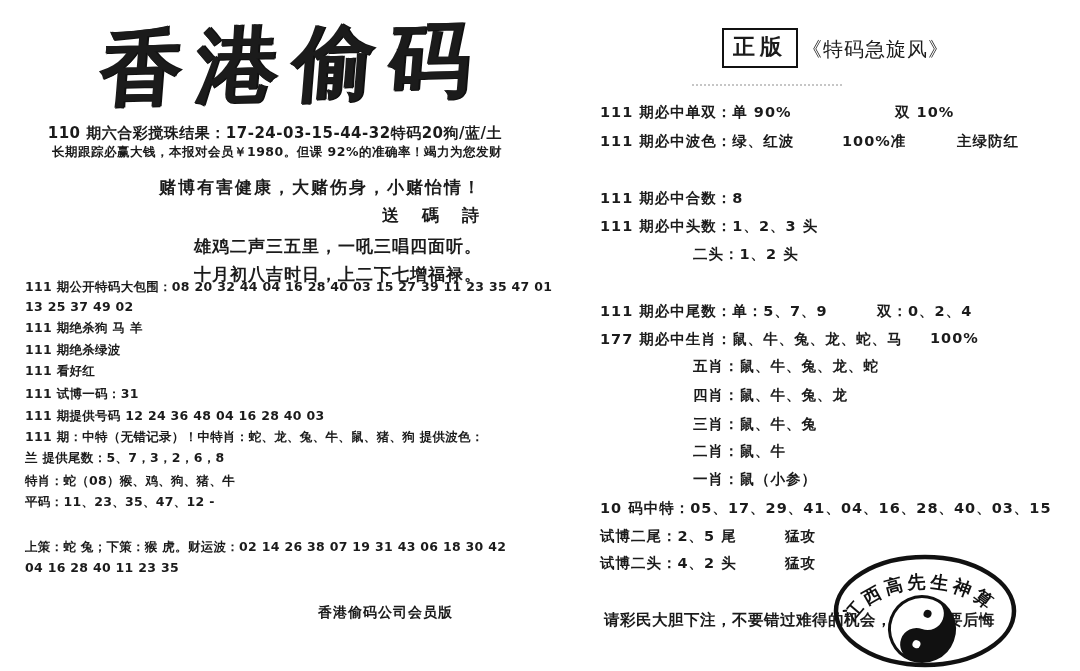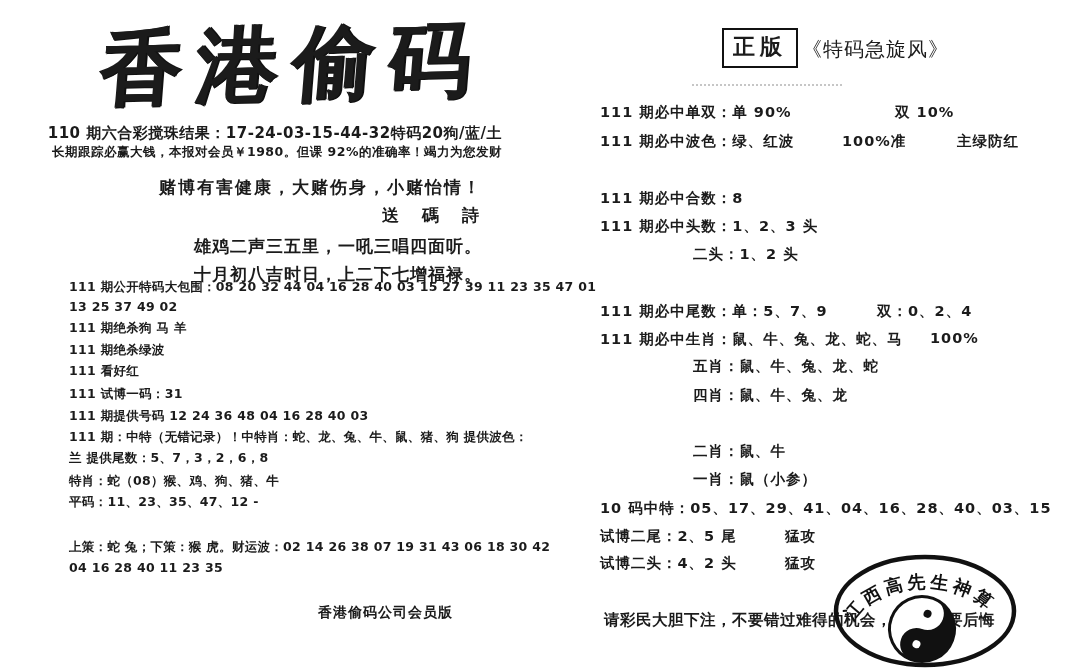--- a/index.html
+++ b/index.html
@@ -15,21 +15,21 @@
     left:100px;top:10px;font-family:"DejaVu Serif",serif;font-weight:900;
     font-size:82px;letter-spacing:14px;transform:skewX(-6deg) rotate(-1.5deg);
     text-shadow:1px 1px 0 #111,2px 0 0 #111;
   }
   .result-line{left:22px;top:108px;width:480px;font-size:15px;font-weight:bold;letter-spacing:.5px;}
   .member-line{left:22px;top:128px;width:480px;font-size:12.5px;font-weight:bold;letter-spacing:.5px;}
   .health-line{left:22px;top:160px;width:460px;font-size:17px;font-weight:bold;letter-spacing:2px;}
   .poem-title{left:22px;top:188px;width:460px;font-size:17px;font-weight:bold;letter-spacing:3px;}
   .poem-line1{left:22px;top:219px;width:460px;font-size:17px;font-weight:bold;letter-spacing:1px;}
   .poem-line2{left:22px;top:247px;width:460px;font-size:17px;font-weight:bold;letter-spacing:1px;}
-  .lbody{left:25px;font-size:12.5px;font-weight:bold;letter-spacing:.3px;margin-left:44px;}
+  .lbody{left:25px;font-size:12.5px;font-weight:bold;letter-spacing:.3px;}
   .lfooter{left:318px;top:604px;font-size:14px;font-weight:bold;letter-spacing:1px;}
 
   
   .edition-box{
     left:722px;top:28px;border:2.5px solid #111;padding:2px 9px 4px 9px;
     font-size:22px;font-weight:bold;letter-spacing:5px;
   }
   .masthead-title{left:802px;top:36px;font-size:20px;font-weight:normal;letter-spacing:1px;}
   .scan-artifact{
     left:692px;top:84px;width:150px;height:0;
@@ -91,28 +91,31 @@
     <span style="left:0">111 期必中头数：1、2、3 头</span>
   </div>
   <div class="rline" style="top:245px">
     <span style="left:93px">二头：1、2 头</span>
   </div>
   <div class="rline" style="top:302px">
     <span style="left:0">111 期必中尾数：单：5、7、9</span>
     <span style="left:277px">双：0、2、4</span>
   </div>
   <div class="rline" style="top:330px">
-    <span style="left:0">111 期必中生肖：鼠、牛、兔、龙、蛇、马</span>
+    <span style="left:0">177 期必中生肖：鼠、牛、兔、龙、蛇、马</span>
     <span style="left:330px">100%</span>
   </div>
   <div class="rline" style="top:357px">
     <span style="left:93px">五肖：鼠、牛、兔、龙、蛇</span>
   </div>
   <div class="rline" style="top:386px">
     <span style="left:93px">四肖：鼠、牛、兔、龙</span>
+  </div>
+  <div class="rline" style="top:415px">
+    <span style="left:93px">三肖：鼠、牛、兔</span>
   </div>
   <div class="rline" style="top:442px">
     <span style="left:93px">二肖：鼠、牛</span>
   </div>
   <div class="rline" style="top:470px">
     <span style="left:93px">一肖：鼠（小参）</span>
   </div>
   <div class="rline" style="top:499px">
     <span style="left:0">10 码中特：05、17、29、41、04、16、28、40、03、15</span>
   </div>

